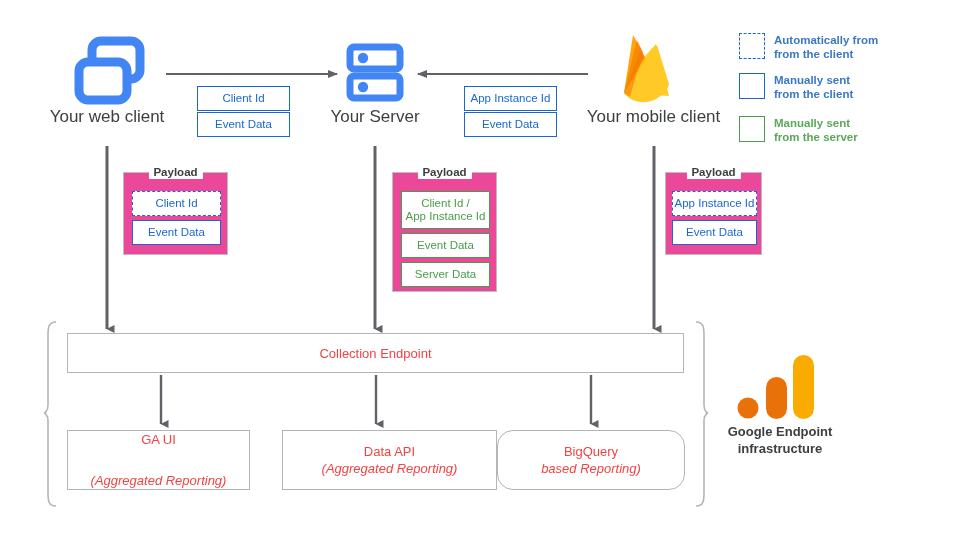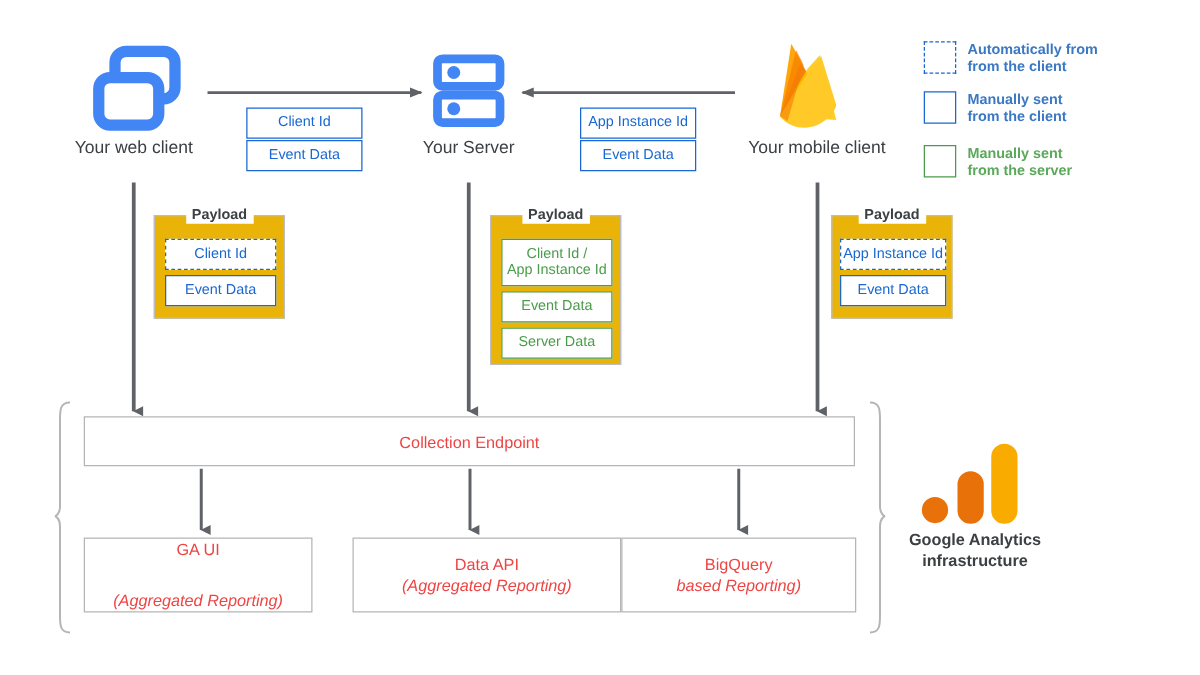--- a/index.html
+++ b/index.html
@@ -17,21 +17,21 @@
     width: 960px;
     height: 540px;
     background: #ffffff;
     overflow: hidden;
   }
 
   
   .node-label {
     position: absolute;
     text-align: center;
-    font-size: 14px;
+    font-size: 17px;
     color: #3c4043;
     line-height: 16px;
     white-space: nowrap;
   }
 
   
   .chip {
     position: absolute;
     box-sizing: border-box;
     border: 1.4px solid #1967d2;
@@ -45,21 +45,21 @@
     background: #ffffff;
   }
   .chip.dashed { border-style: dashed; }
   .chip.green { border-color: #4a9c4a; color: #4a9c4a; }
 
   
   .payload {
     position: absolute;
     box-sizing: border-box;
     border: 1px solid #bdbdbd;
-    background: #eab308;
+    background: #ec4899;
     padding-left: 24px;
   }
   .payload-title {
     position: absolute;
     top: -8px;
     left: 50%;
     transform: translateX(-50%);
     background: #ffffff;
     padding: 0 5px;
     font-size: 11.5px;
@@ -223,27 +223,27 @@
   <div class="obox" style="left:67px; top:430px; width:183px; height:60px;justify-content:space-between;">
     <div>GA UI</div>
     <div class="sub">(Aggregated Reporting)</div>
   </div>
 
   <div class="obox" style="left:282px; top:430px; width:215px; height:60px;">
     <div>Data API</div>
     <div class="sub">(Aggregated Reporting)</div>
   </div>
 
-  <div class="obox" style="left:497px; top:430px; width:188px; height:60px;">
+  <div class="obox" style="left:497px; top:430px; width:188px; height:60px;border-radius:16px;">
     <div>BigQuery</div>
     <div class="sub">based Reporting)</div>
   </div>
 
   <div class="ga-caption" style="left:700px; top:423px; width:160px;">
-    <div>Google Analytics</div>
+    <div>Google Endpoint</div>
     <div>infrastructure</div>
   </div>
 
   <div class="legend-row" style="left:739px; top:33px;">
     <div class="legend-swatch dashed-blue"></div>
     <div class="legend-text blue">
       <div>Automatically from</div>
       <div>from the client</div>
     </div>
   </div>

